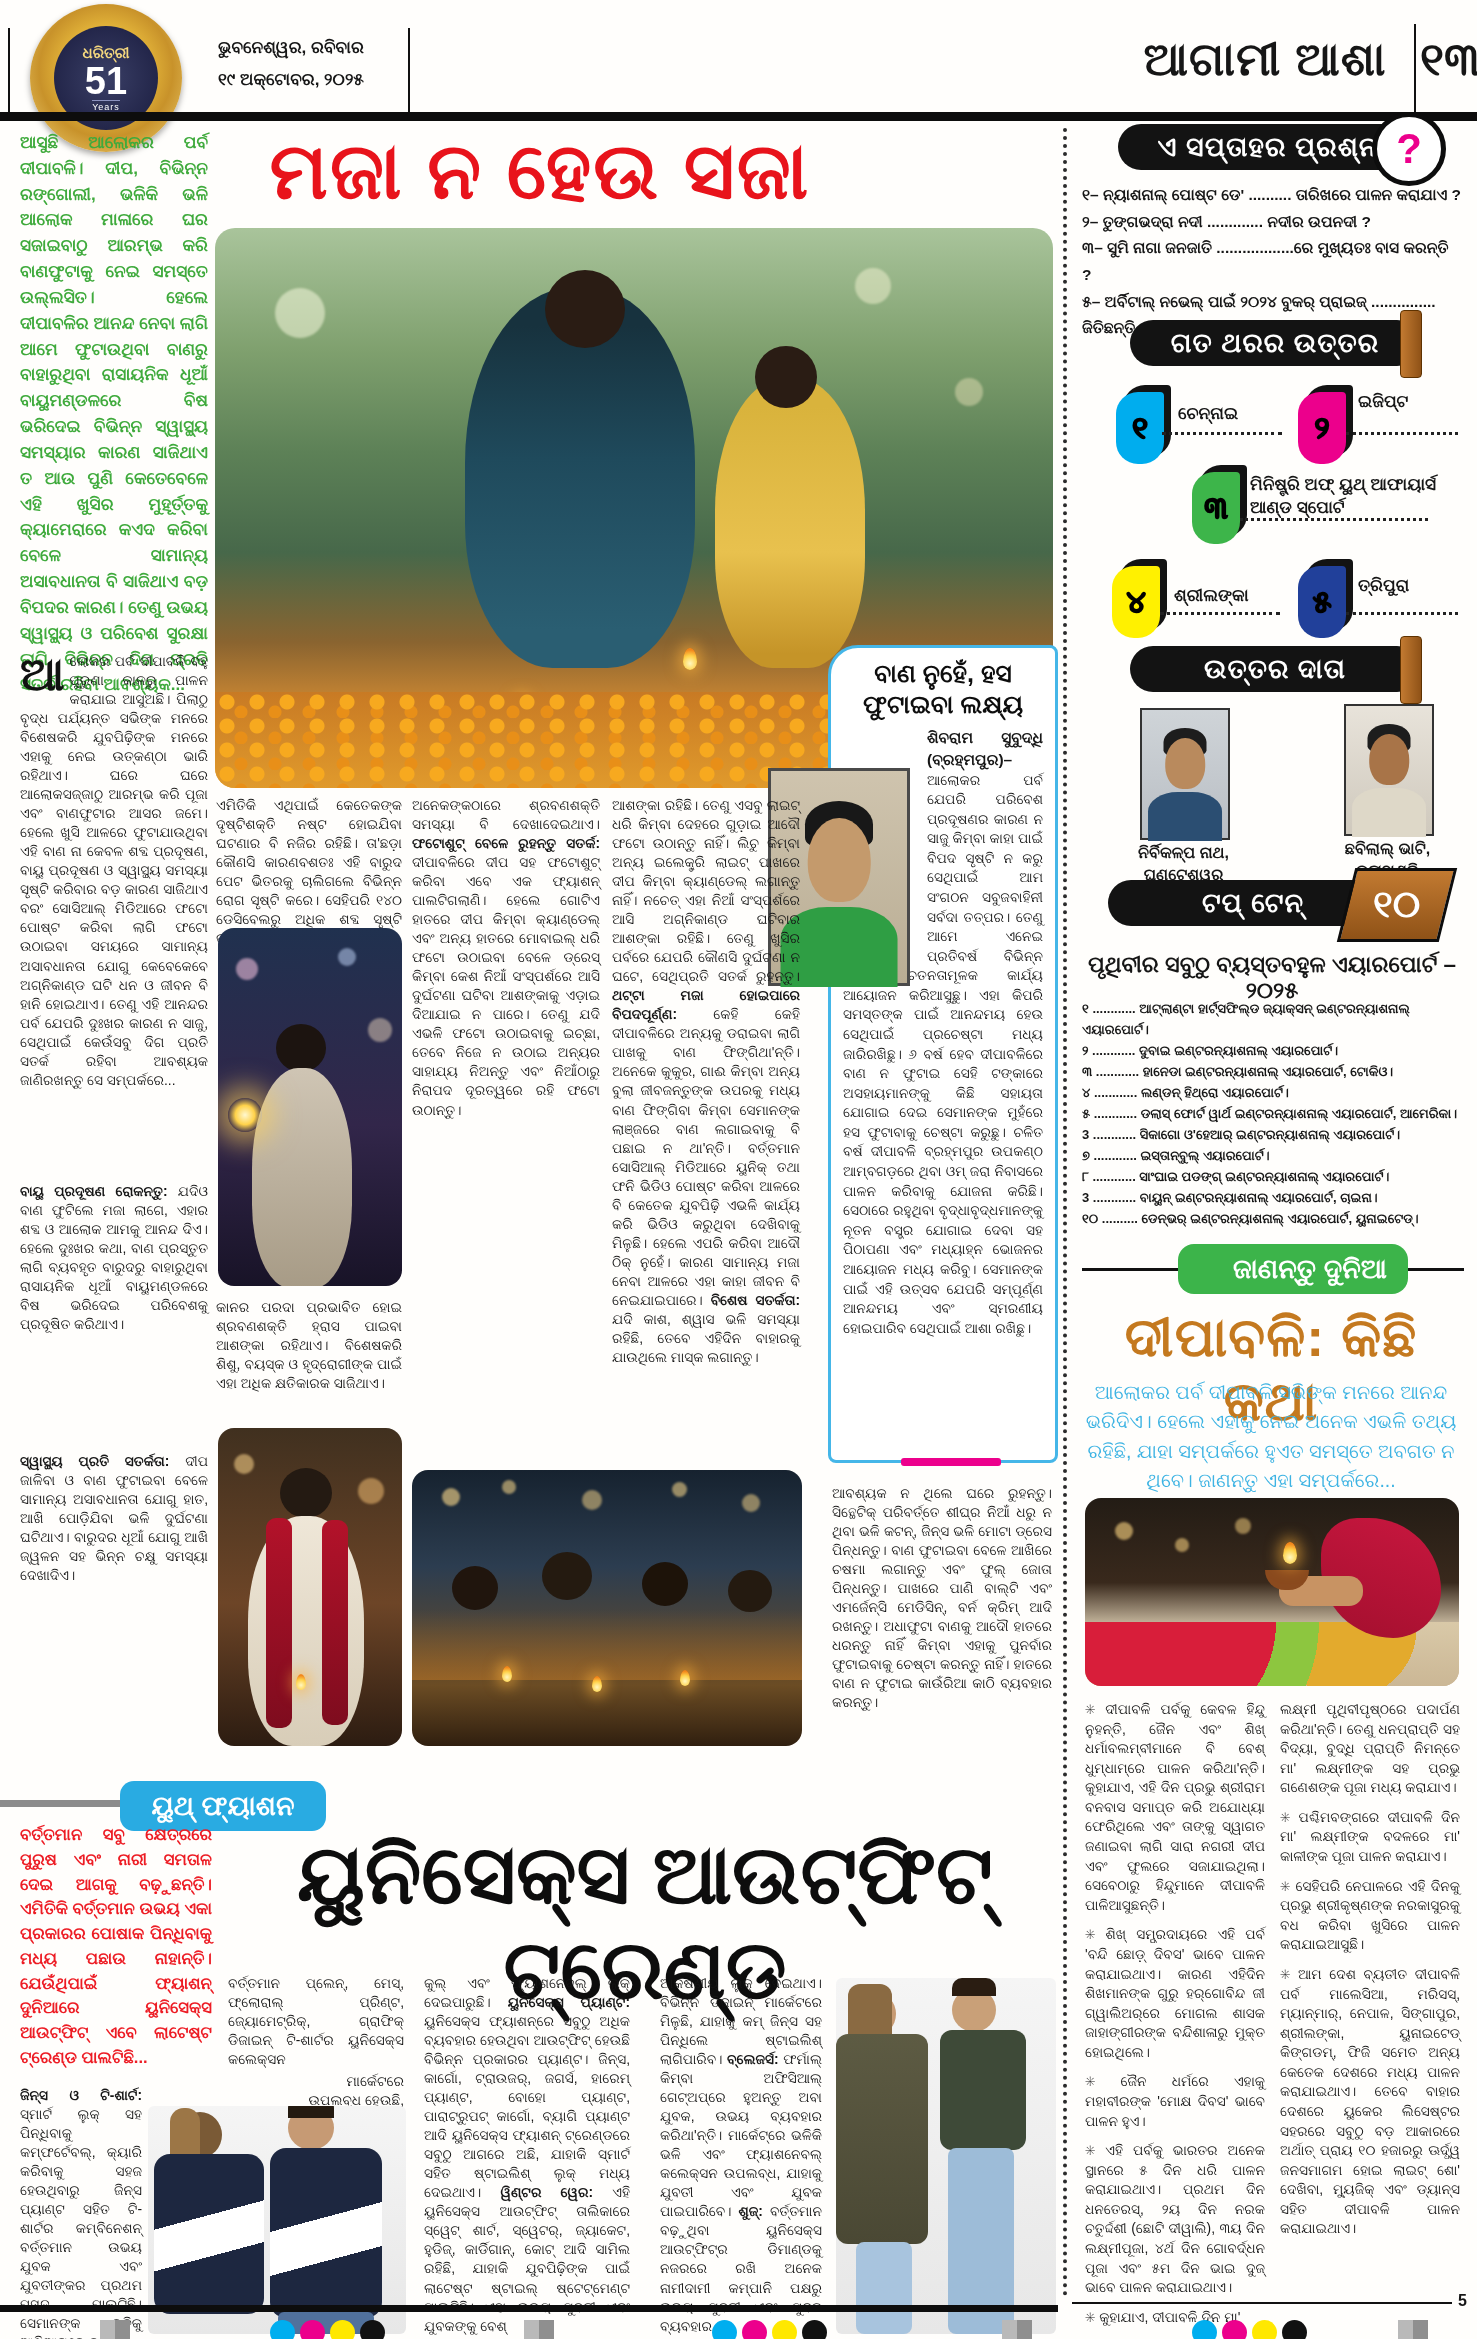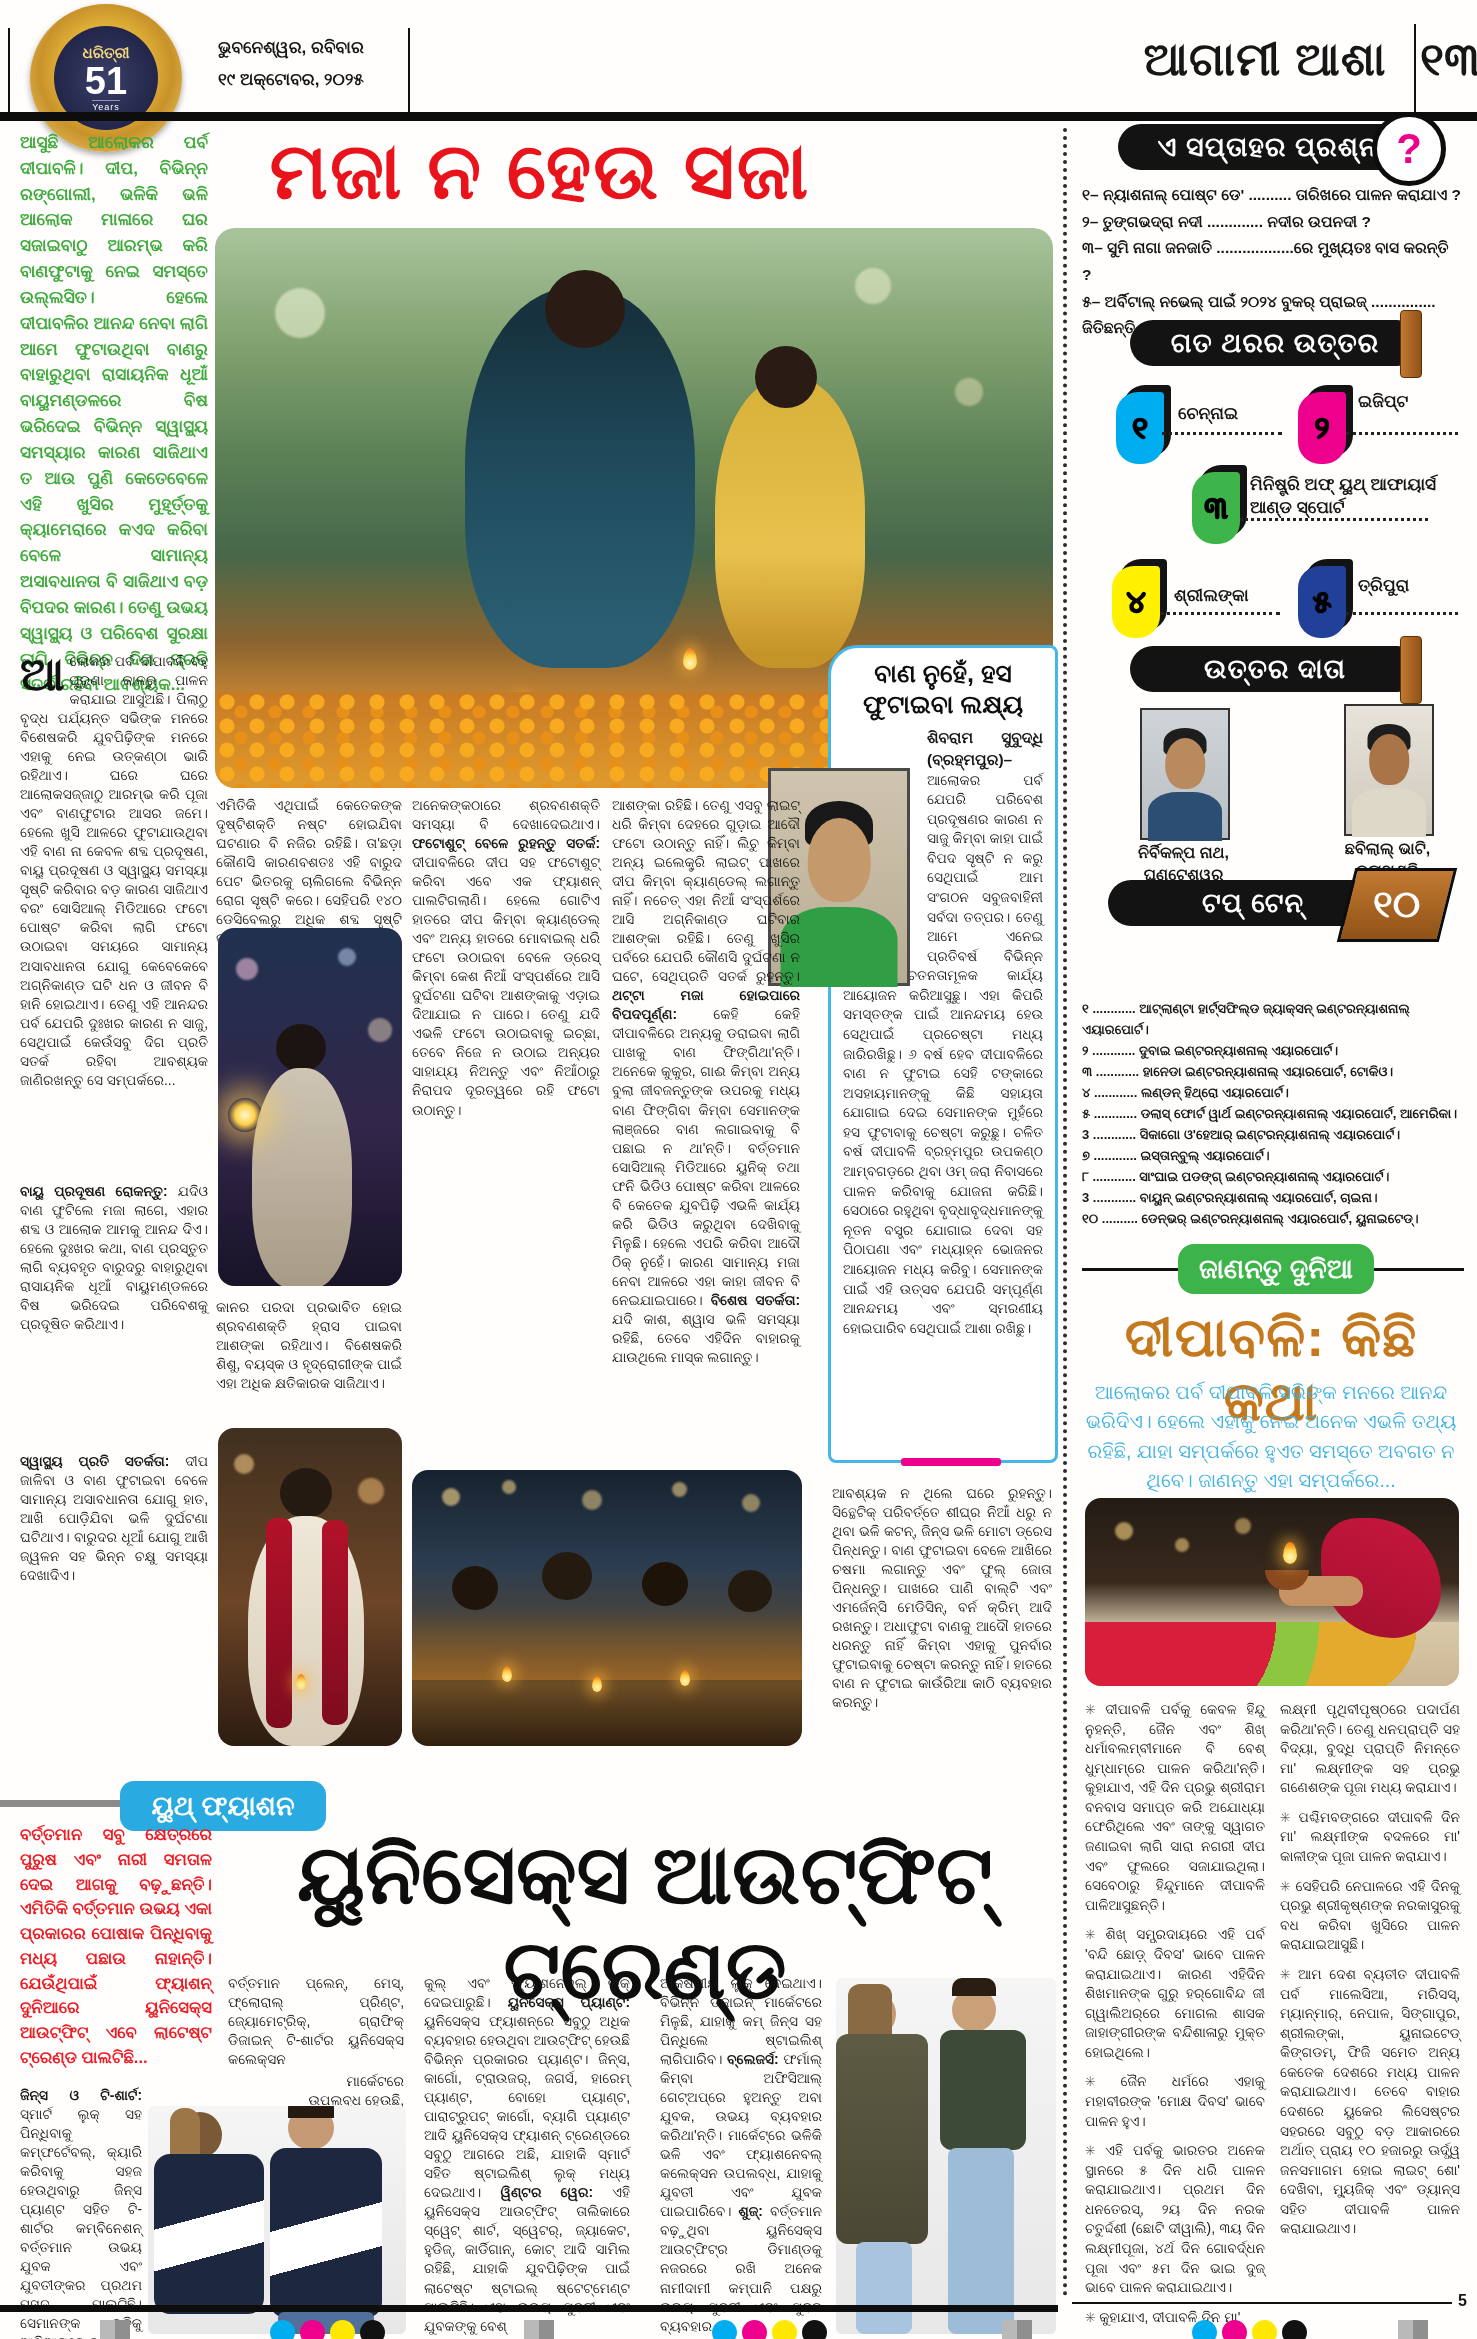--- a/index.html
+++ b/index.html
@@ -280,35 +280,36 @@
   <div class="pname" style="left:1300px;top:838px;width:175px;">
     <span>ଛବିଲାଲ୍ ଭାଟି,</span><br><span>କଳାହାଣ୍ଡି</span>
   </div>
 
   <div class="pill" style="left:1108px;top:880px;width:290px;">
     <span>ଟପ୍ ଟେନ୍</span>
   </div>
   <div class="tt-badge" style="left:1346px;top:868px;">
       <span>୧୦</span>
     </div>
+  <div class="abs tt-title" style="left:1082px;top:952px;width:380px;text-align:center;">ପୃଥିବୀର ସବୁଠୁ ବ୍ୟସ୍ତବହୁଳ ଏୟାରପୋର୍ଟ –୨୦୨୫</div>
   <div class="abs" style="left:1082px;top:998px;width:382px;">
     <div class="tt-item">୧ ............ ଆଟ୍‌ଲାଣ୍ଟା ହାର୍ଟ୍ସଫିଲ୍ଡ ଜ୍ୟାକ୍ସନ୍ ଇଣ୍ଟରନ୍ୟାଶନାଲ୍ ଏୟାରପୋର୍ଟ।</div>
     <div class="tt-item">୨ ............ ଦୁବାଇ ଇଣ୍ଟରନ୍ୟାଶନାଲ୍ ଏୟାରପୋର୍ଟ।</div>
     <div class="tt-item">୩ ............ ହାନେଡା ଇଣ୍ଟରନ୍ୟାଶନାଲ୍ ଏୟାରପୋର୍ଟ, ଟୋକିଓ।</div>
     <div class="tt-item">୪ ............ ଲଣ୍ଡନ୍ ହିଥ୍ରୋ ଏୟାରପୋର୍ଟ।</div>
     <div class="tt-item">୫ ............ ଡଲାସ୍ ଫୋର୍ଟ ୱାର୍ଥ ଇଣ୍ଟରନ୍ୟାଶନାଲ୍ ଏୟାରପୋର୍ଟ, ଆମେରିକା।</div>
     <div class="tt-item">3 ............ ସିକାଗୋ ଓ'ହେଆର୍ ଇଣ୍ଟରନ୍ୟାଶନାଲ୍ ଏୟାରପୋର୍ଟ।</div>
     <div class="tt-item">୭ ............ ଇସ୍ତାନ୍‌ବୁଲ୍ ଏୟାରପୋର୍ଟ।</div>
     <div class="tt-item">୮ ............ ସାଂଘାଇ ପଡଙ୍ଗ୍ ଇଣ୍ଟରନ୍ୟାଶନାଲ୍ ଏୟାରପୋର୍ଟ।</div>
     <div class="tt-item">3 ............ ବାୟୁନ୍ ଇଣ୍ଟରନ୍ୟାଶନାଲ୍ ଏୟାରପୋର୍ଟ, ଚାଇନା।</div>
     <div class="tt-item">୧୦ .......... ଡେନ୍‌ଭର୍ ଇଣ୍ଟରନ୍ୟାଶନାଲ୍ ଏୟାରପୋର୍ଟ, ୟୁନାଇଟେଡ୍।</div>
   </div>
 
   <div class="abs" style="left:1082px;top:1268px;width:382px;height:3px;background:#111;"></div>
-  <div class="kw-badge" style="left:1178px;top:1244px;width:196px;height:50px;">
+  <div class="kw-badge" style="left:1178px;top:1244px;width:196px;height:50px;padding-left:34px;">
       <span>ଜାଣନ୍ତୁ ଦୁନିଆ</span>
     </div>
   <div class="abs dv-title" style="left:1075px;top:1306px;width:392px;">ଦୀପାବଳି: କିଛି କଥା</div>
   <div class="abs dv-intro" style="left:1085px;top:1378px;width:372px;">ଆଲୋକର ପର୍ବ ଦୀପାବଳି ସଭିଙ୍କ ମନରେ ଆନନ୍ଦ ଭରିଦିଏ। ହେଲେ ଏହାକୁ ନେଇ ଅନେକ ଏଭଳି ତଥ୍ୟ ରହିଛି, ଯାହା ସମ୍ପର୍କରେ ହୁଏତ ସମସ୍ତେ ଅବଗତ ନ ଥିବେ। ଜାଣନ୍ତୁ ଏହା ସମ୍ପର୍କରେ...</div>
 
   <div class="ph ph-diya" style="left:1085px;top:1498px;width:374px;height:188px;">
     <div class="bokeh" style="left:30px;top:24px;width:18px;height:18px;background:rgba(255,215,130,.6);"></div>
     <div class="bokeh" style="left:90px;top:40px;width:14px;height:14px;background:rgba(255,215,130,.55);"></div>
     <div class="bokeh" style="left:150px;top:20px;width:16px;height:16px;background:rgba(255,215,130,.5);"></div>
     <div style="left:0;bottom:0;width:100%;height:64px;background:radial-gradient(circle at 20% 0%,#d81e3a 0 38%,#8dc63f 38% 52%,rgba(0,0,0,0) 52%),radial-gradient(circle at 70% 10%,#e3aa2d 0 26%,rgba(0,0,0,0) 26%),linear-gradient(180deg,#d9c9a8,#cbb795);"></div>

